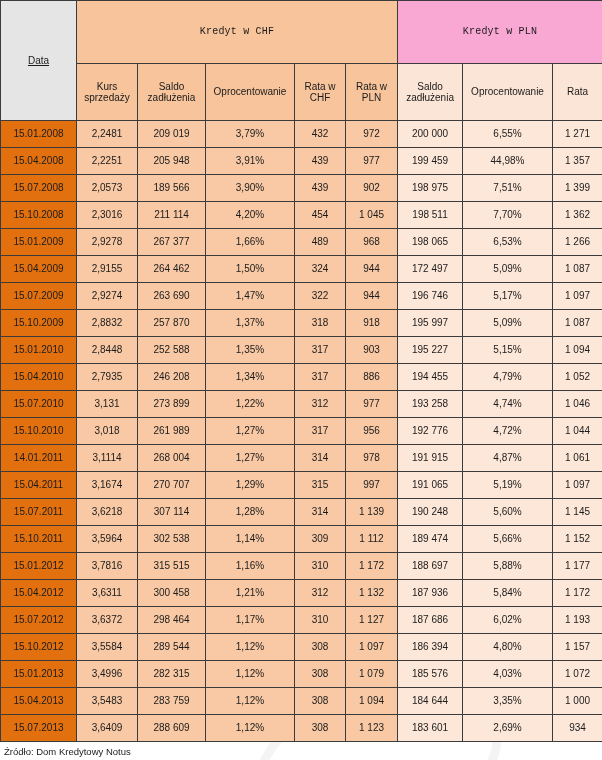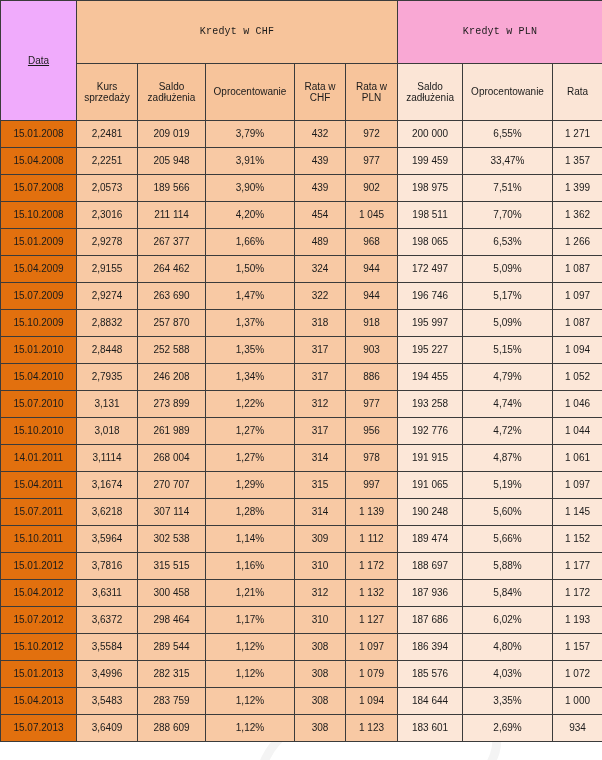--- a/index.html
+++ b/index.html
@@ -66,21 +66,21 @@
     height: 62px;
     font-size: 13px;
     font-weight: bold;
     letter-spacing: .2px;
     font-family: Liberation Mono, monospace;
   }
   th.group.chf { background: #F7C49B; }
   th.group.pln { background: #f9a8d4; }
 
   th.date-head {
-    background: #f0abfc;
+    background: #e5e5e5;
     font-size: 10px;
     font-weight: bold;
     color: #1b1b1b;
     vertical-align: bottom;
     padding-bottom: 19px;
     text-decoration: underline;
   }
   th.sub {
     height: 56px;
     font-size: 9px;
@@ -158,21 +158,21 @@
           <td class="pln">1 271</td>
         </tr>
         <tr>
           <td class="date">15.04.2008</td>
           <td class="chf">2,2251</td>
           <td class="chf">205 948</td>
           <td class="chf">3,91%</td>
           <td class="chf">439</td>
           <td class="chf">977</td>
           <td class="pln">199 459</td>
-          <td class="pln">33,47%</td>
+          <td class="pln">44,98%</td>
           <td class="pln">1 357</td>
         </tr>
         <tr>
           <td class="date">15.07.2008</td>
           <td class="chf">2,0573</td>
           <td class="chf">189 566</td>
           <td class="chf">3,90%</td>
           <td class="chf">439</td>
           <td class="chf">902</td>
           <td class="pln">198 975</td>
@@ -395,14 +395,15 @@
           <td class="chf">1,12%</td>
           <td class="chf">308</td>
           <td class="chf">1 123</td>
           <td class="pln">183 601</td>
           <td class="pln">2,69%</td>
           <td class="pln">934</td>
         </tr>
       </tbody>
   </table>
 
+  <div class="source">Źródło: Dom Kredytowy Notus</div>
 
 </div>
 
 </body></html>

